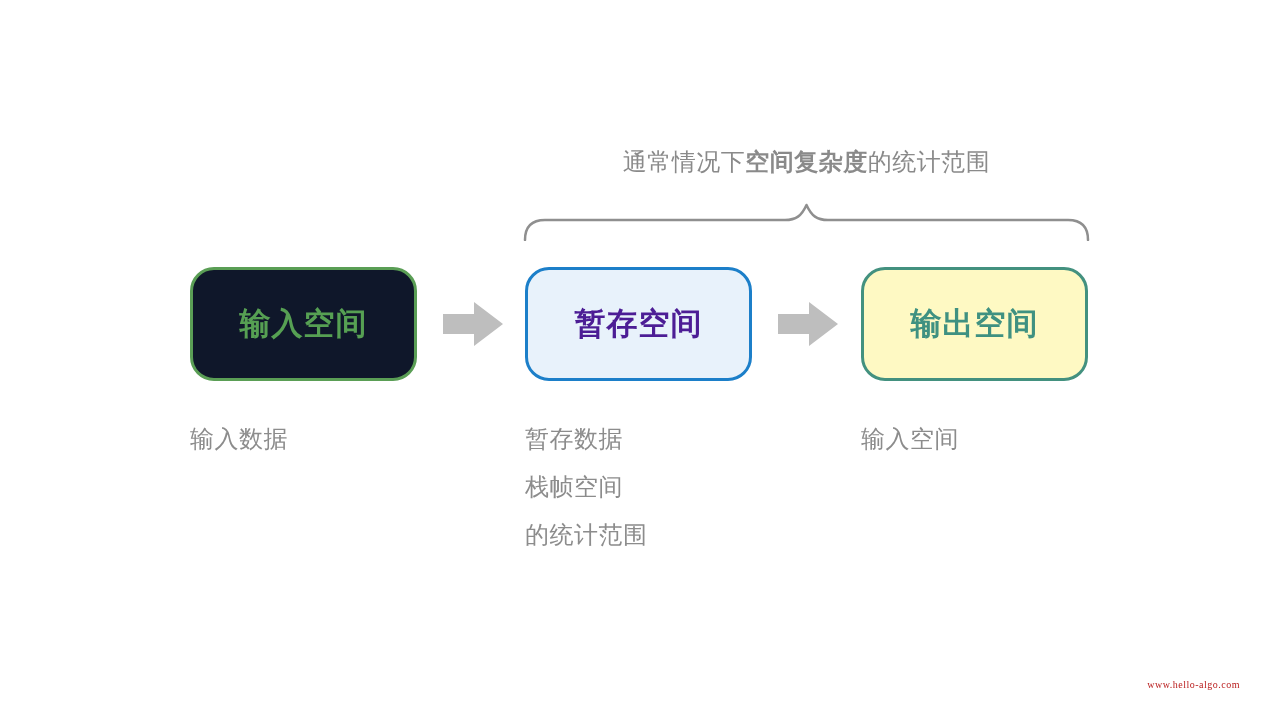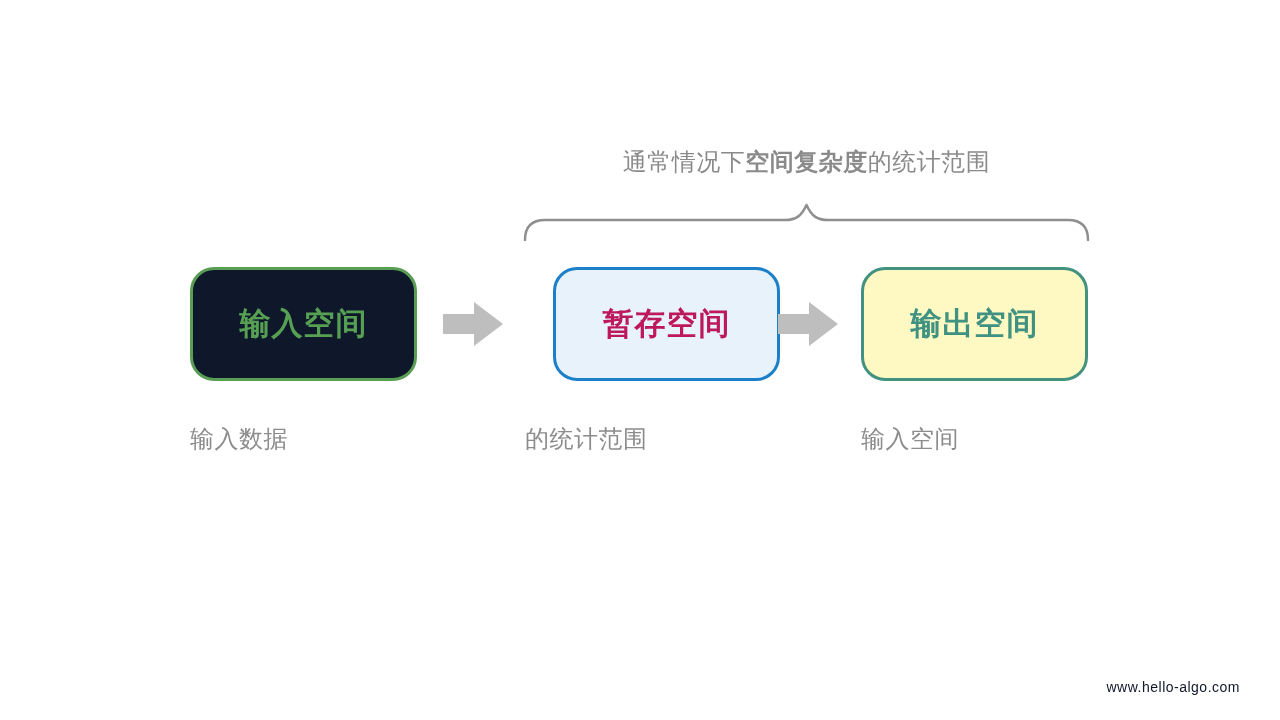--- a/index.html
+++ b/index.html
@@ -66,23 +66,23 @@
     color: #8c8c8c;
     letter-spacing: 0.5px;
   }
   .caption-input  { left: 190px; }
   .caption-temp   { left: 525px; }
   .caption-output { left: 861px; }
   .watermark {
     position: absolute;
     right: 40px;
     top: 679px;
-    font-family: Liberation Sans, sans-serif;
-    font-size: 14px;
-    color: #0f172a;
+    font-family: Liberation Serif, serif;
+    font-size: 10px;
+    color: #b91c1c;
     letter-spacing: 0.5px;
   }
 </style>
 </head>
 <body>
 
 <div class="annotation">
   <span>通常情况下</span><span class="bold">空间复杂度</span><span>的统计范围</span>
 </div>
 
@@ -91,37 +91,39 @@
 </svg>
 
 <div class="space-box box-input" style="border-color: rgb(90, 158, 85); background-color: #0f172a; color: rgb(86, 160, 83);">
   <span>输入空间</span>
 </div>
 
 <svg class="arrow-svg arrow-1" viewBox="0 0 60 44" xmlns="http://www.w3.org/2000/svg">
   <polygon points="0,12 31,12 31,0 60,22 31,44 31,32 0,32" fill="#bebebe"></polygon>
 </svg>
 
-<div class="space-box box-temp" style="border-color: rgb(28, 127, 201); background-color: rgb(232, 242, 251); color: #be185d; margin-left: 28px;">
+<div class="space-box box-temp" style="border-color: rgb(28, 127, 201); background-color: rgb(232, 242, 251); color: #4c1d95;">
   <span>暂存空间</span>
 </div>
 
 <svg class="arrow-svg arrow-2" viewBox="0 0 60 44" xmlns="http://www.w3.org/2000/svg">
   <polygon points="0,12 31,12 31,0 60,22 31,44 31,32 0,32" fill="#bebebe"></polygon>
 </svg>
 
 <div class="space-box box-output" style="border-color: rgb(67, 145, 127); background-color: #fef9c3; color: rgb(63, 145, 129);">
   <span>输出空间</span>
 </div>
 
 <div class="caption caption-input">
   <div>输入数据</div>
 </div>
 
 <div class="caption caption-temp">
+  <div>暂存数据</div>
+  <div>栈帧空间</div>
   <div>的统计范围</div>
 </div>
 
 <div class="caption caption-output">
   <div>输入空间</div>
 </div>
 
 <div class="watermark">www.hello-algo.com</div>
 
 </body></html>

